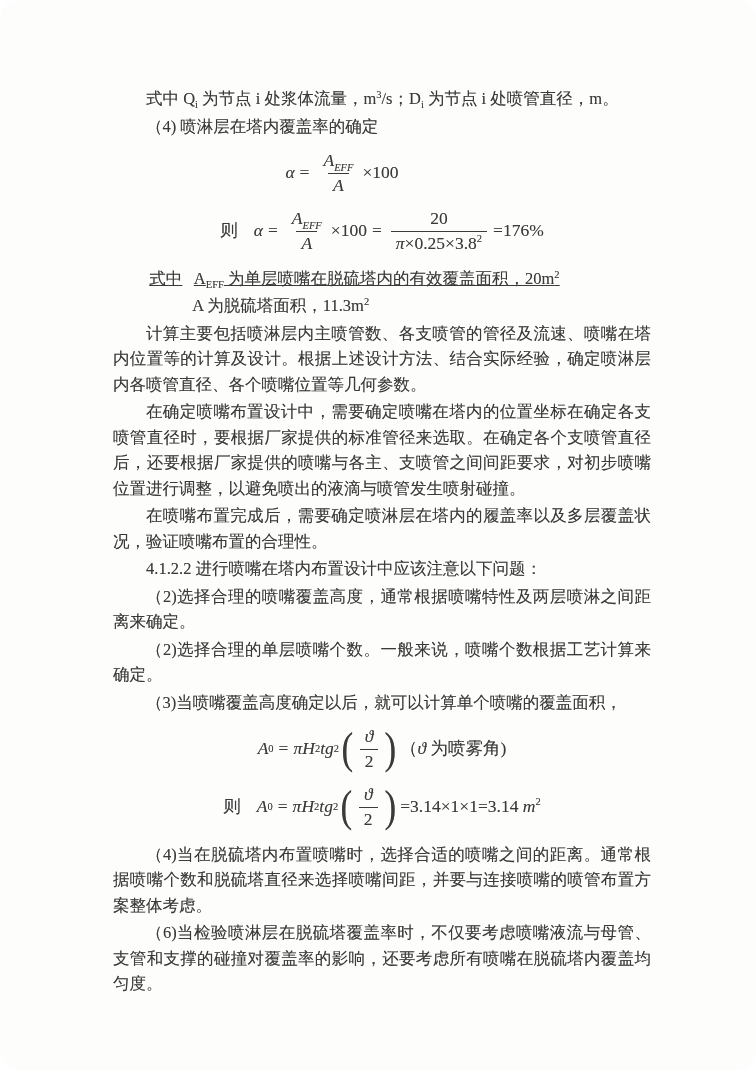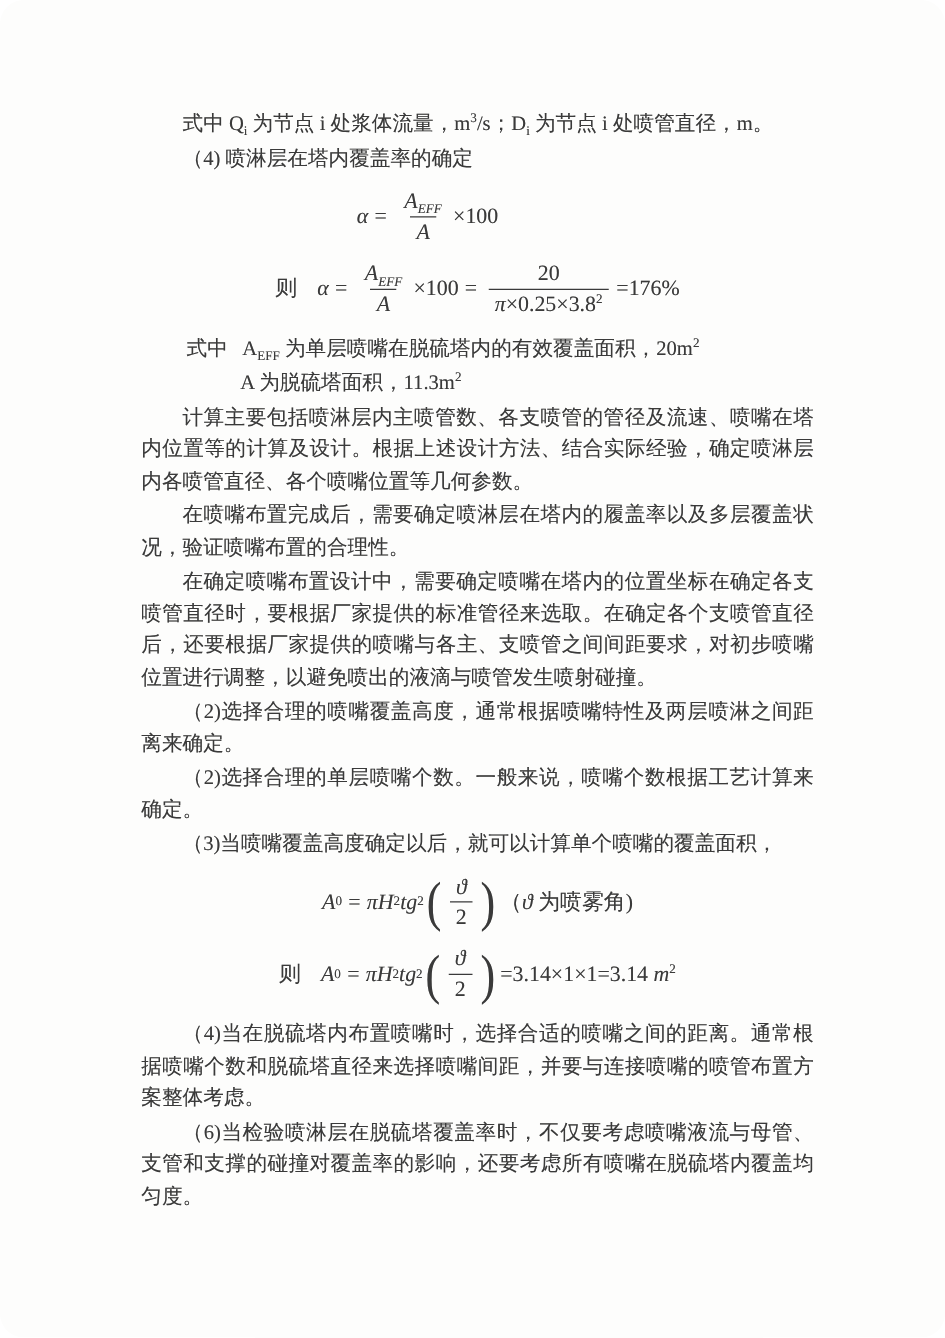--- a/index.html
+++ b/index.html
@@ -24,21 +24,21 @@
     width:538px;
     font-size:16.5px;
     line-height:25.5px;
     text-align:justify;
     text-shadow:0 0 .5px rgba(70,70,70,.45);
   }
   p{margin:2px 0;text-indent:2em;}
   sub,sup{font-size:10.5px;line-height:0;}
   sup{vertical-align:super;}
   sub{vertical-align:sub;}
-  .defline1{text-indent:0;padding-left:2.2em;}
+  .defline1{text-indent:0;padding-left:2.2em;text-decoration:underline;}
   .defline1 .var-gap{margin-left:0.7em;}
   .defline2{text-indent:0;padding-left:4.8em;}
   
   .formula{
     display:flex;
     align-items:center;
     justify-content:center;
     font-size:17.5px;
     line-height:1.25;
     text-align:left;
@@ -109,24 +109,25 @@
       </span>
       <span class="result">=176%</span>
     </div>
 
     <p class="defline1"><span>式中</span><span class="var-gap">A</span><sub>EFF</sub><span> 为单层喷嘴在脱硫塔内的有效覆盖面积，20m</span><sup>2</sup></p>
 
     <p class="defline2"><span>A 为脱硫塔面积，11.3m</span><sup>2</sup></p>
 
     <p>计算主要包括喷淋层内主喷管数、各支喷管的管径及流速、喷嘴在塔内位置等的计算及设计。根据上述设计方法、结合实际经验，确定喷淋层内各喷管直径、各个喷嘴位置等几何参数。</p>
 
+    <p>在确定喷嘴布置设计中，需要确定喷嘴在塔内的位置坐标在确定各支喷管直径时，要根据厂家提供的标准管径来选取。在确定各个支喷管直径后，还要根据厂家提供的喷嘴与各主、支喷管之间间距要求，对初步喷嘴位置进行调整，以避免喷出的液滴与喷管发生喷射碰撞。</p>
+
     <p>在喷嘴布置完成后，需要确定喷淋层在塔内的履盖率以及多层覆盖状况，验证喷嘴布置的合理性。</p>
 
-    <p>在确定喷嘴布置设计中，需要确定喷嘴在塔内的位置坐标在确定各支喷管直径时，要根据厂家提供的标准管径来选取。在确定各个支喷管直径后，还要根据厂家提供的喷嘴与各主、支喷管之间间距要求，对初步喷嘴位置进行调整，以避免喷出的液滴与喷管发生喷射碰撞。</p>
-
+    <p>4.1.2.2 进行喷嘴在塔内布置设计中应该注意以下问题：</p>
 
     <p>（2)选择合理的喷嘴覆盖高度，通常根据喷嘴特性及两层喷淋之间距离来确定。</p>
 
     <p>（2)选择合理的单层喷嘴个数。一般来说，喷嘴个数根据工艺计算来确定。</p>
 
     <p>（3)当喷嘴覆盖高度确定以后，就可以计算单个喷嘴的覆盖面积，</p>
 
     <div class="formula f3">
       <span class="it">A</span>
         <sub>0</sub>

